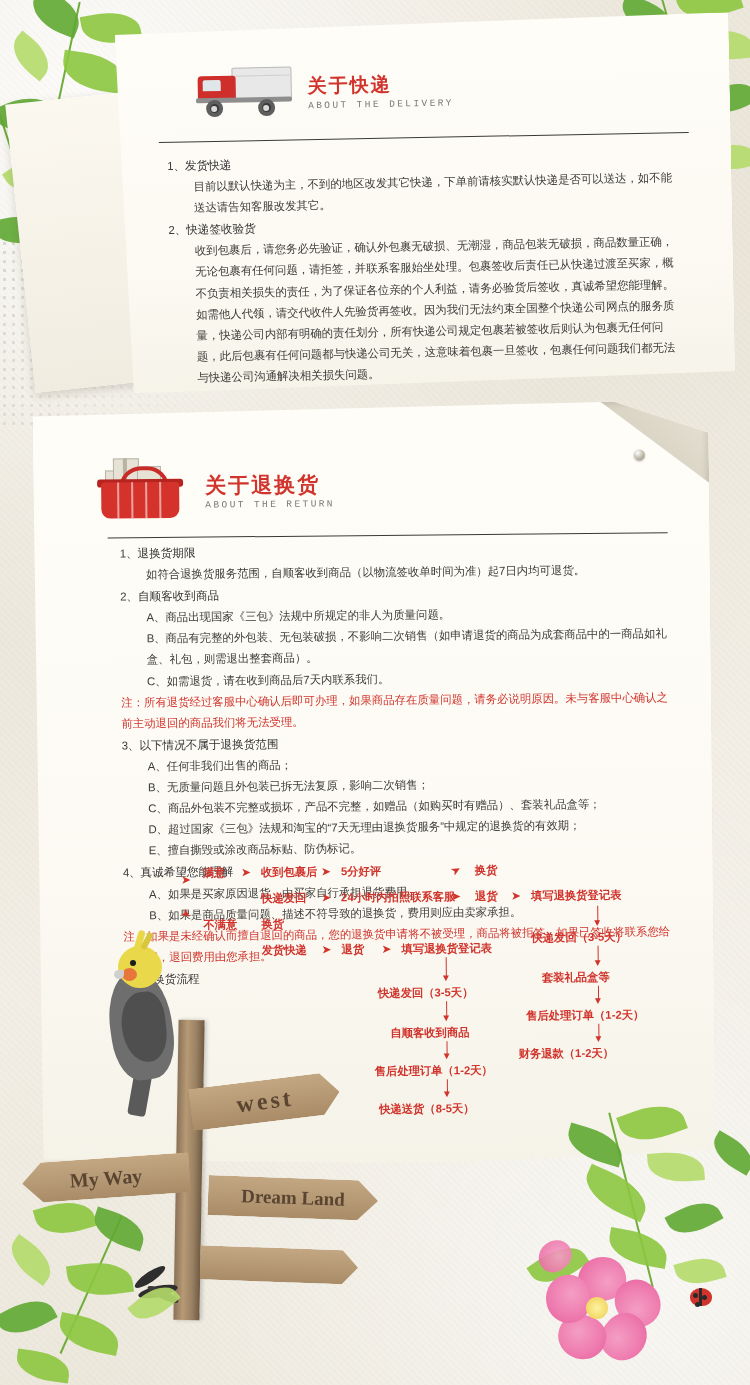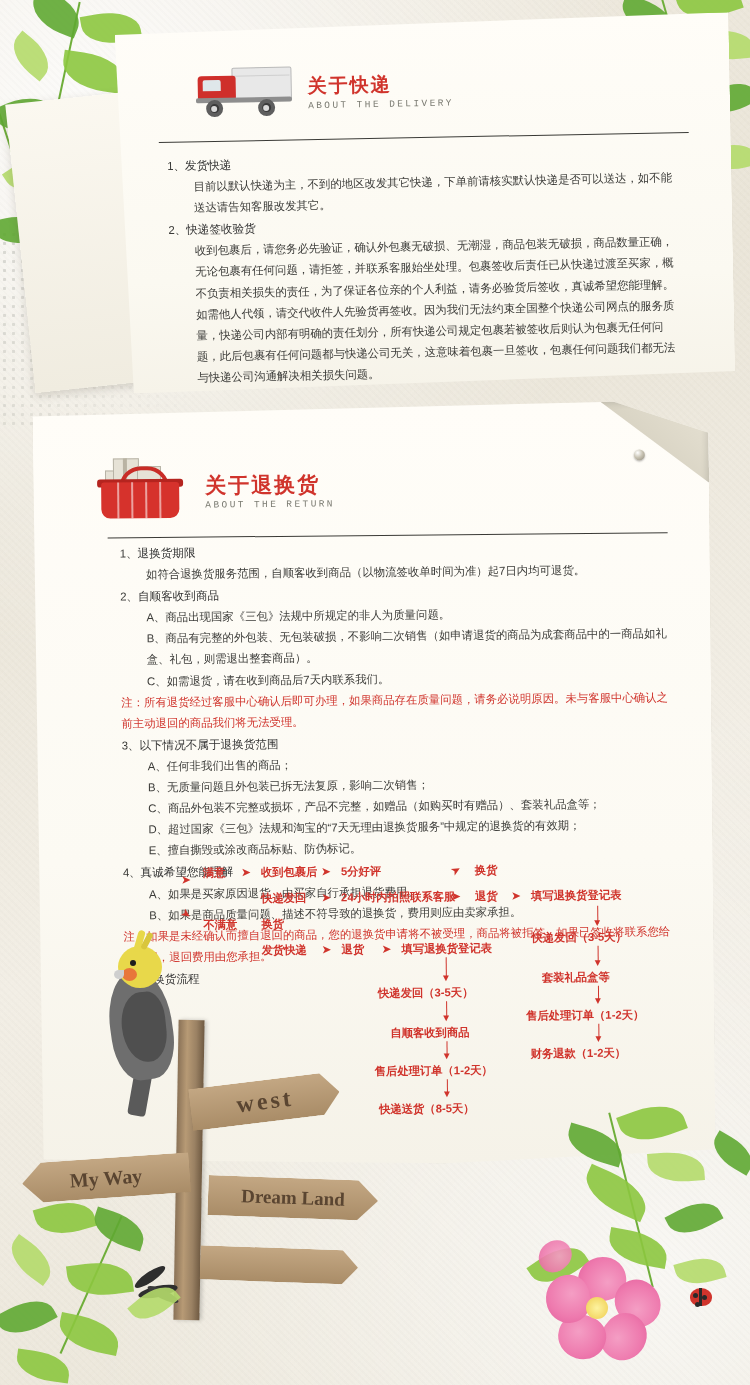--- a/index.html
+++ b/index.html
@@ -342,21 +342,21 @@
     <div class="varrow" style="left:447px;top:56px;">▼</div>
     <div class="node red bold" style="left:386px;top:68px;">快递发回（3-5天）</div>
     <div class="vline" style="left:452px;top:84px;height:16px;"></div>
     <div class="varrow" style="left:447px;top:96px;">▼</div>
     <div class="node red bold" style="left:396px;top:108px;">套装礼品盒等</div>
     <div class="vline" style="left:452px;top:124px;height:14px;"></div>
     <div class="varrow" style="left:447px;top:134px;">▼</div>
     <div class="node red bold" style="left:380px;top:146px;">售后处理订单（1-2天）</div>
     <div class="vline" style="left:452px;top:162px;height:14px;"></div>
     <div class="varrow" style="left:447px;top:172px;">▼</div>
-    <div class="node red bold" style="left:384px;top:184px;">财务退款（1-2天）</div>
+    <div class="node red bold" style="left:372px;top:184px;">财务退款（1-2天）</div>
   </div>
 </div>
 
 <div class="post"></div>
 <div class="sign sign-west">
     <span>west</span>
   </div>
 <div class="sign sign-myway">
     <span>My Way</span>
   </div>

